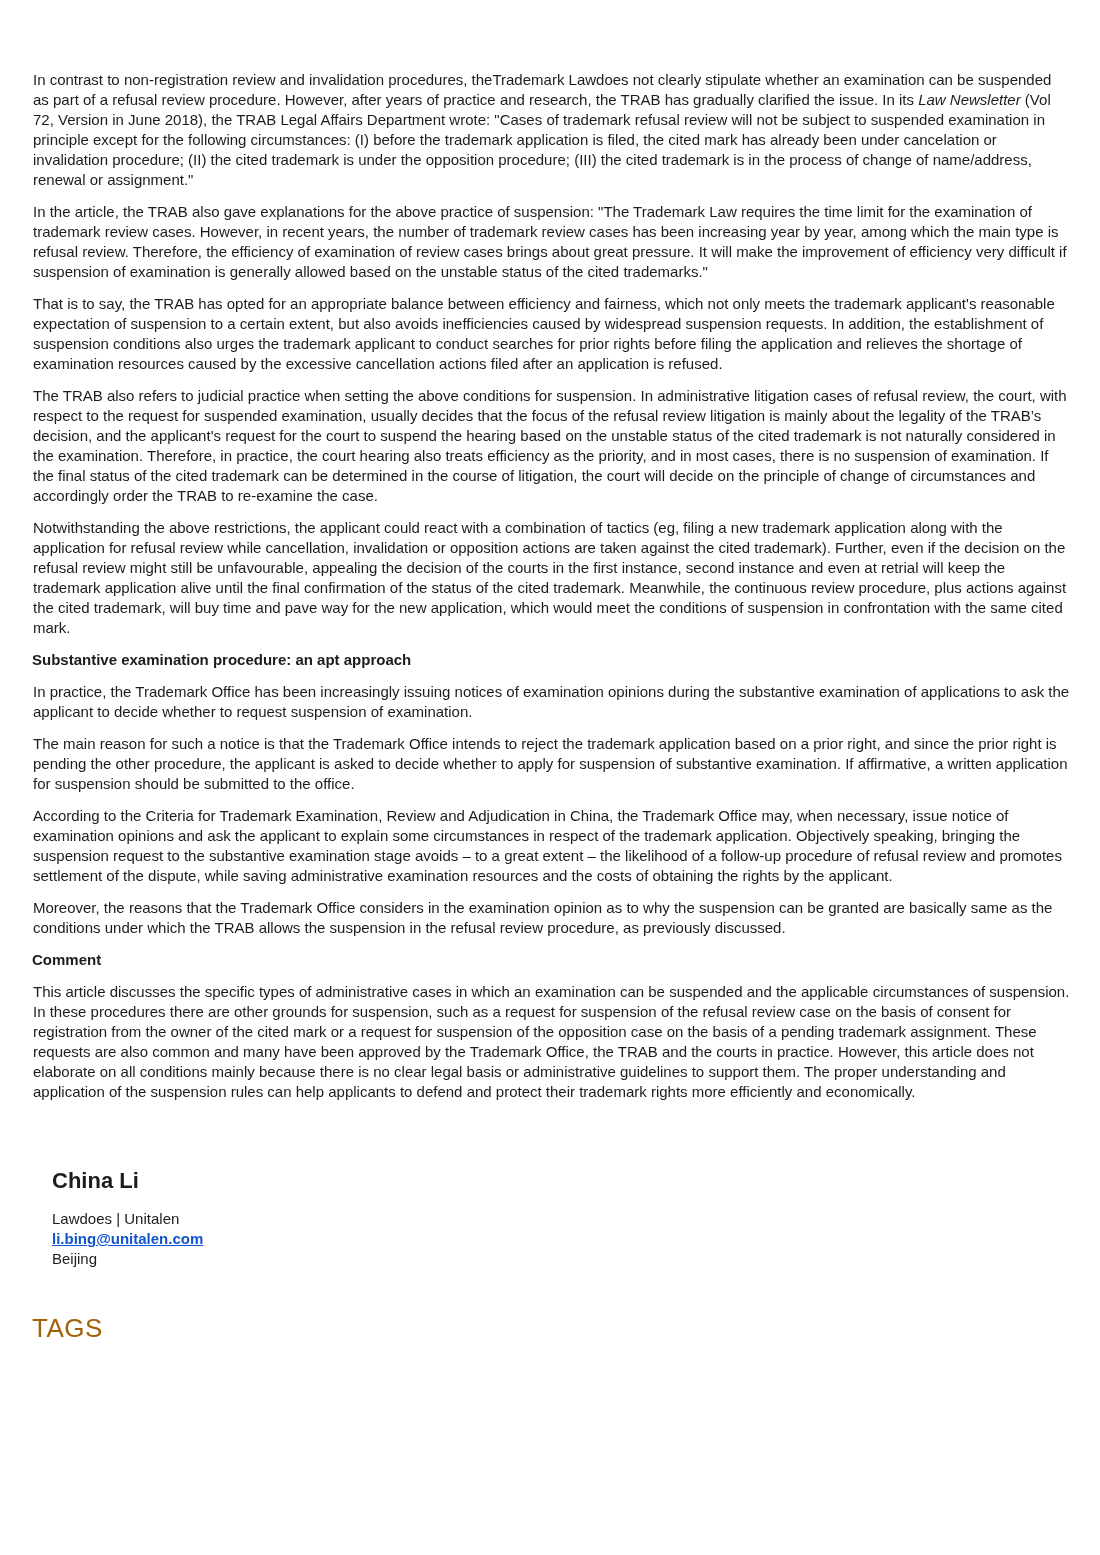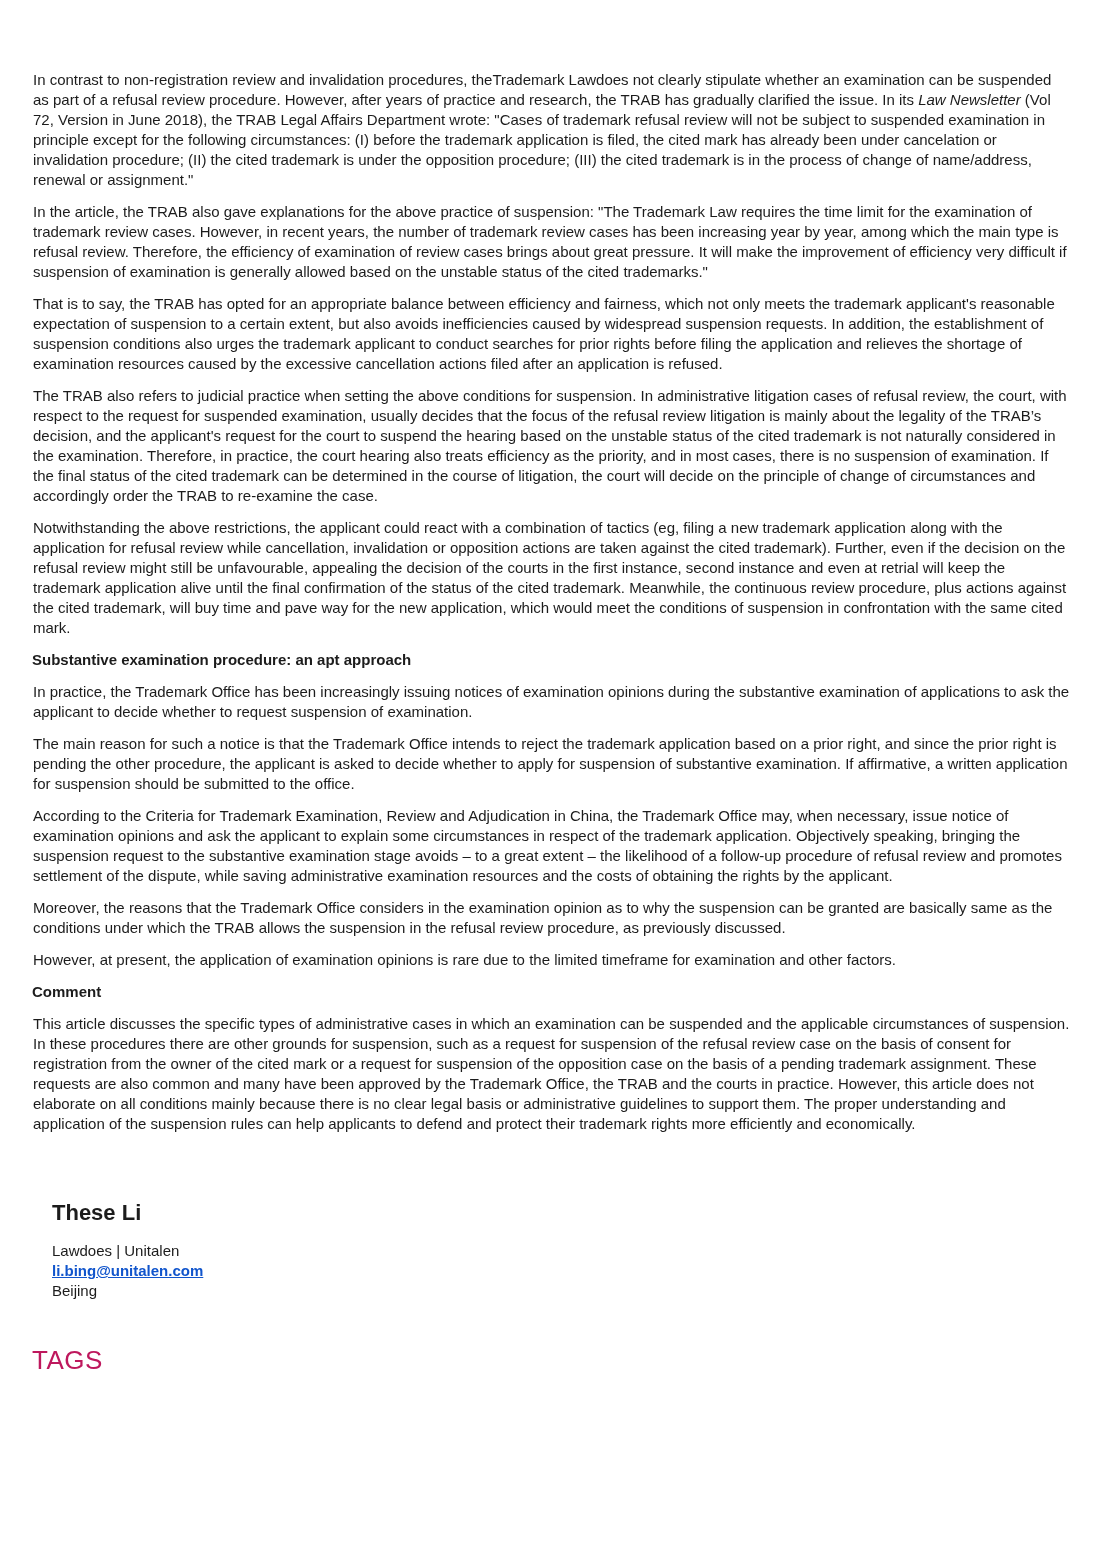--- a/index.html
+++ b/index.html
@@ -52,21 +52,21 @@
     font-size: 15px;
     line-height: 20px;
   }
   .tags {
     margin: 44px 0 0 0;
   }
   .tags-title {
     font-size: 26px;
     line-height: 30px;
     font-weight: 400;
-    color: #be185d;
+    color: #a16207;
     letter-spacing: 0.5px;
     margin: 11px 0 9px 0;
   }
   .tags-line {
     font-size: 15px;
     line-height: 20px;
   }
   .tag-sep {
     margin-right: 5px;
     color: #1c1c1c;
@@ -83,28 +83,27 @@
   <p class="para">That is to say, the TRAB has opted for an appropriate balance between efficiency and fairness, which not only meets the trademark applicant's reasonable expectation of suspension to a certain extent, but also avoids inefficiencies caused by widespread suspension requests. In addition, the establishment of suspension conditions also urges the trademark applicant to conduct searches for prior rights before filing the application and relieves the shortage of examination resources caused by the excessive cancellation actions filed after an application is refused.</p>
   <p class="para">The TRAB also refers to judicial practice when setting the above conditions for suspension. In administrative litigation cases of refusal review, the court, with respect to the request for suspended examination, usually decides that the focus of the refusal review litigation is mainly about the legality of the TRAB’s decision, and the applicant's request for the court to suspend the hearing based on the unstable status of the cited trademark is not naturally considered in the examination. Therefore, in practice, the court hearing also treats efficiency as the priority, and in most cases, there is no suspension of examination. If the final status of the cited trademark can be determined in the course of litigation, the court will decide on the principle of change of circumstances and accordingly order the TRAB to re-examine the case.</p>
   <p class="para">Notwithstanding the above restrictions, the applicant could react with a combination of tactics (eg, filing a new trademark application along with the application for refusal review while cancellation, invalidation or opposition actions are taken against the cited trademark). Further, even if the decision on the refusal review might still be unfavourable, appealing the decision of the courts in the first instance, second instance and even at retrial will keep the trademark application alive until the final confirmation of the status of the cited trademark. Meanwhile, the continuous review procedure, plus actions against the cited trademark, will buy time and pave way for the new application, which would meet the conditions of suspension in confrontation with the same cited mark.</p>
 
   <h3 class="subhead">Substantive examination procedure: an apt approach</h3>
 
   <p class="para">In practice, the Trademark Office has been increasingly issuing notices of examination opinions during the substantive examination of applications to ask the applicant to decide whether to request suspension of examination.</p>
   <p class="para">The main reason for such a notice is that the Trademark Office intends to reject the trademark application based on a prior right, and since the prior right is pending the other procedure, the applicant is asked to decide whether to apply for suspension of substantive examination. If affirmative, a written application for suspension should be submitted to the office.</p>
   <p class="para">According to the Criteria for Trademark Examination, Review and Adjudication in China, the Trademark Office may, when necessary, issue notice of examination opinions and ask the applicant to explain some circumstances in respect of the trademark application. Objectively speaking, bringing the suspension request to the substantive examination stage avoids – to a great extent – the likelihood of a follow-up procedure of refusal review and promotes settlement of the dispute, while saving administrative examination resources and the costs of obtaining the rights by the applicant.</p>
   <p class="para">Moreover, the reasons that the Trademark Office considers in the examination opinion as to why the suspension can be granted are basically same as the conditions under which the TRAB allows the suspension in the refusal review procedure, as previously discussed.</p>
-  <p class="para">However, at present, the application of examination opinions is rare due to the limited timeframe for examination and other factors.</p>
 
   <h3 class="subhead">Comment</h3>
 
   <p class="para">This article discusses the specific types of administrative cases in which an examination can be suspended and the applicable circumstances of suspension. In these procedures there are other grounds for suspension, such as a request for suspension of the refusal review case on the basis of consent for registration from the owner of the cited mark or a request for suspension of the opposition case on the basis of a pending trademark assignment. These requests are also common and many have been approved by the Trademark Office, the TRAB and the courts in practice. However, this article does not elaborate on all conditions mainly because there is no clear legal basis or administrative guidelines to support them. The proper understanding and application of the suspension rules can help applicants to defend and protect their trademark rights more efficiently and economically.</p>
 
   <section class="author">
-    <h2 class="author-name">These Li</h2>
+    <h2 class="author-name">China Li</h2>
     <div class="author-line">Lawdoes | Unitalen</div>
     <div class="author-line"><a class="link" href="#">li.bing@unitalen.com</a></div>
     <div class="author-line">Beijing</div>
   </section>
 
   <section class="tags">
     <h2 class="tags-title">TAGS</h2>
   </section>
 
 </div>

